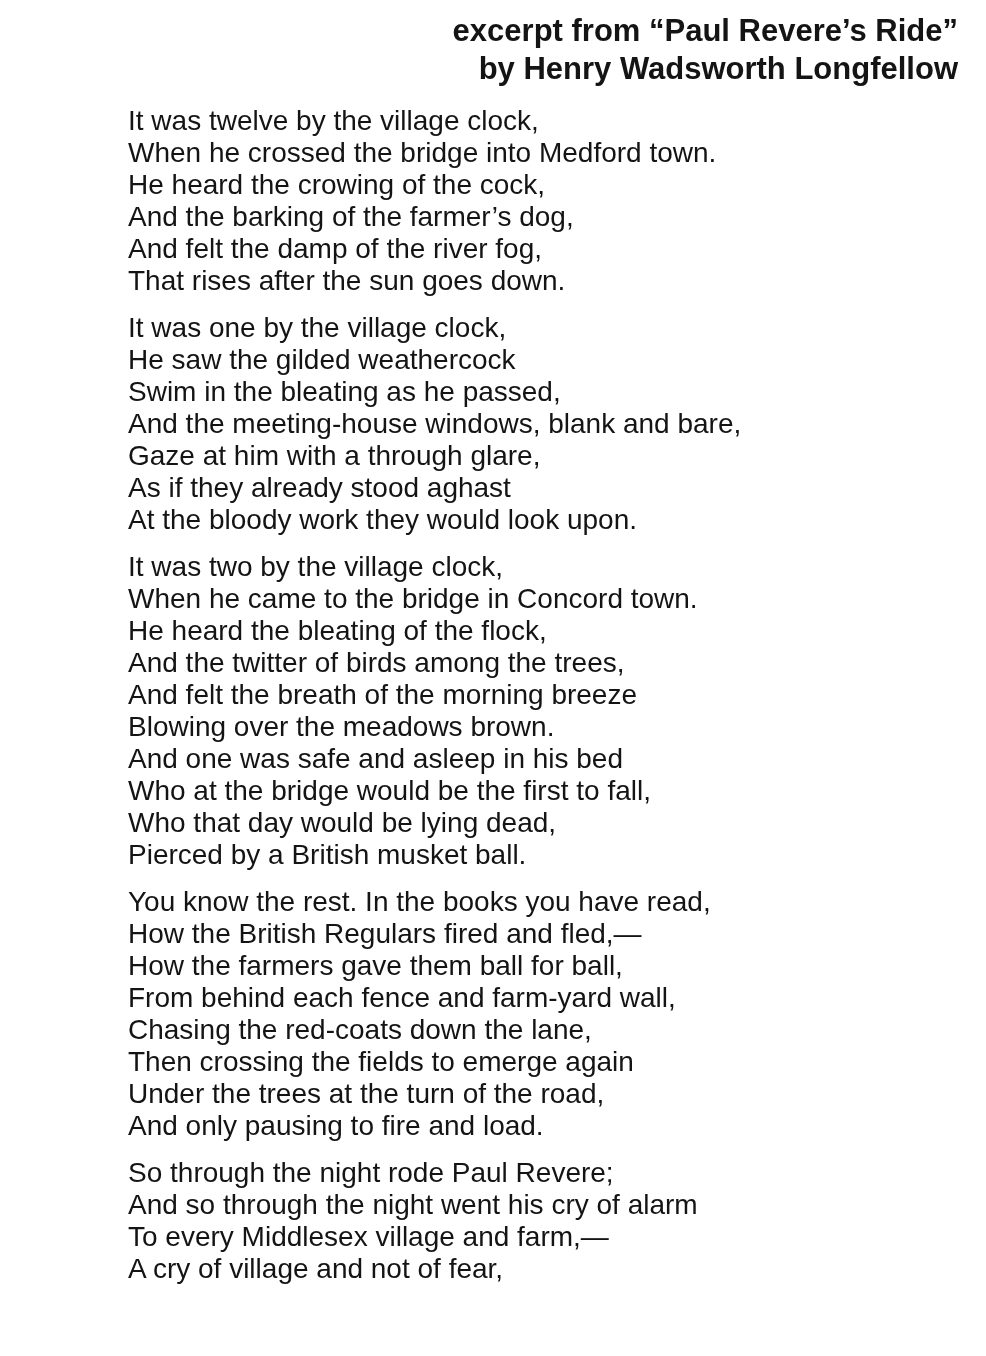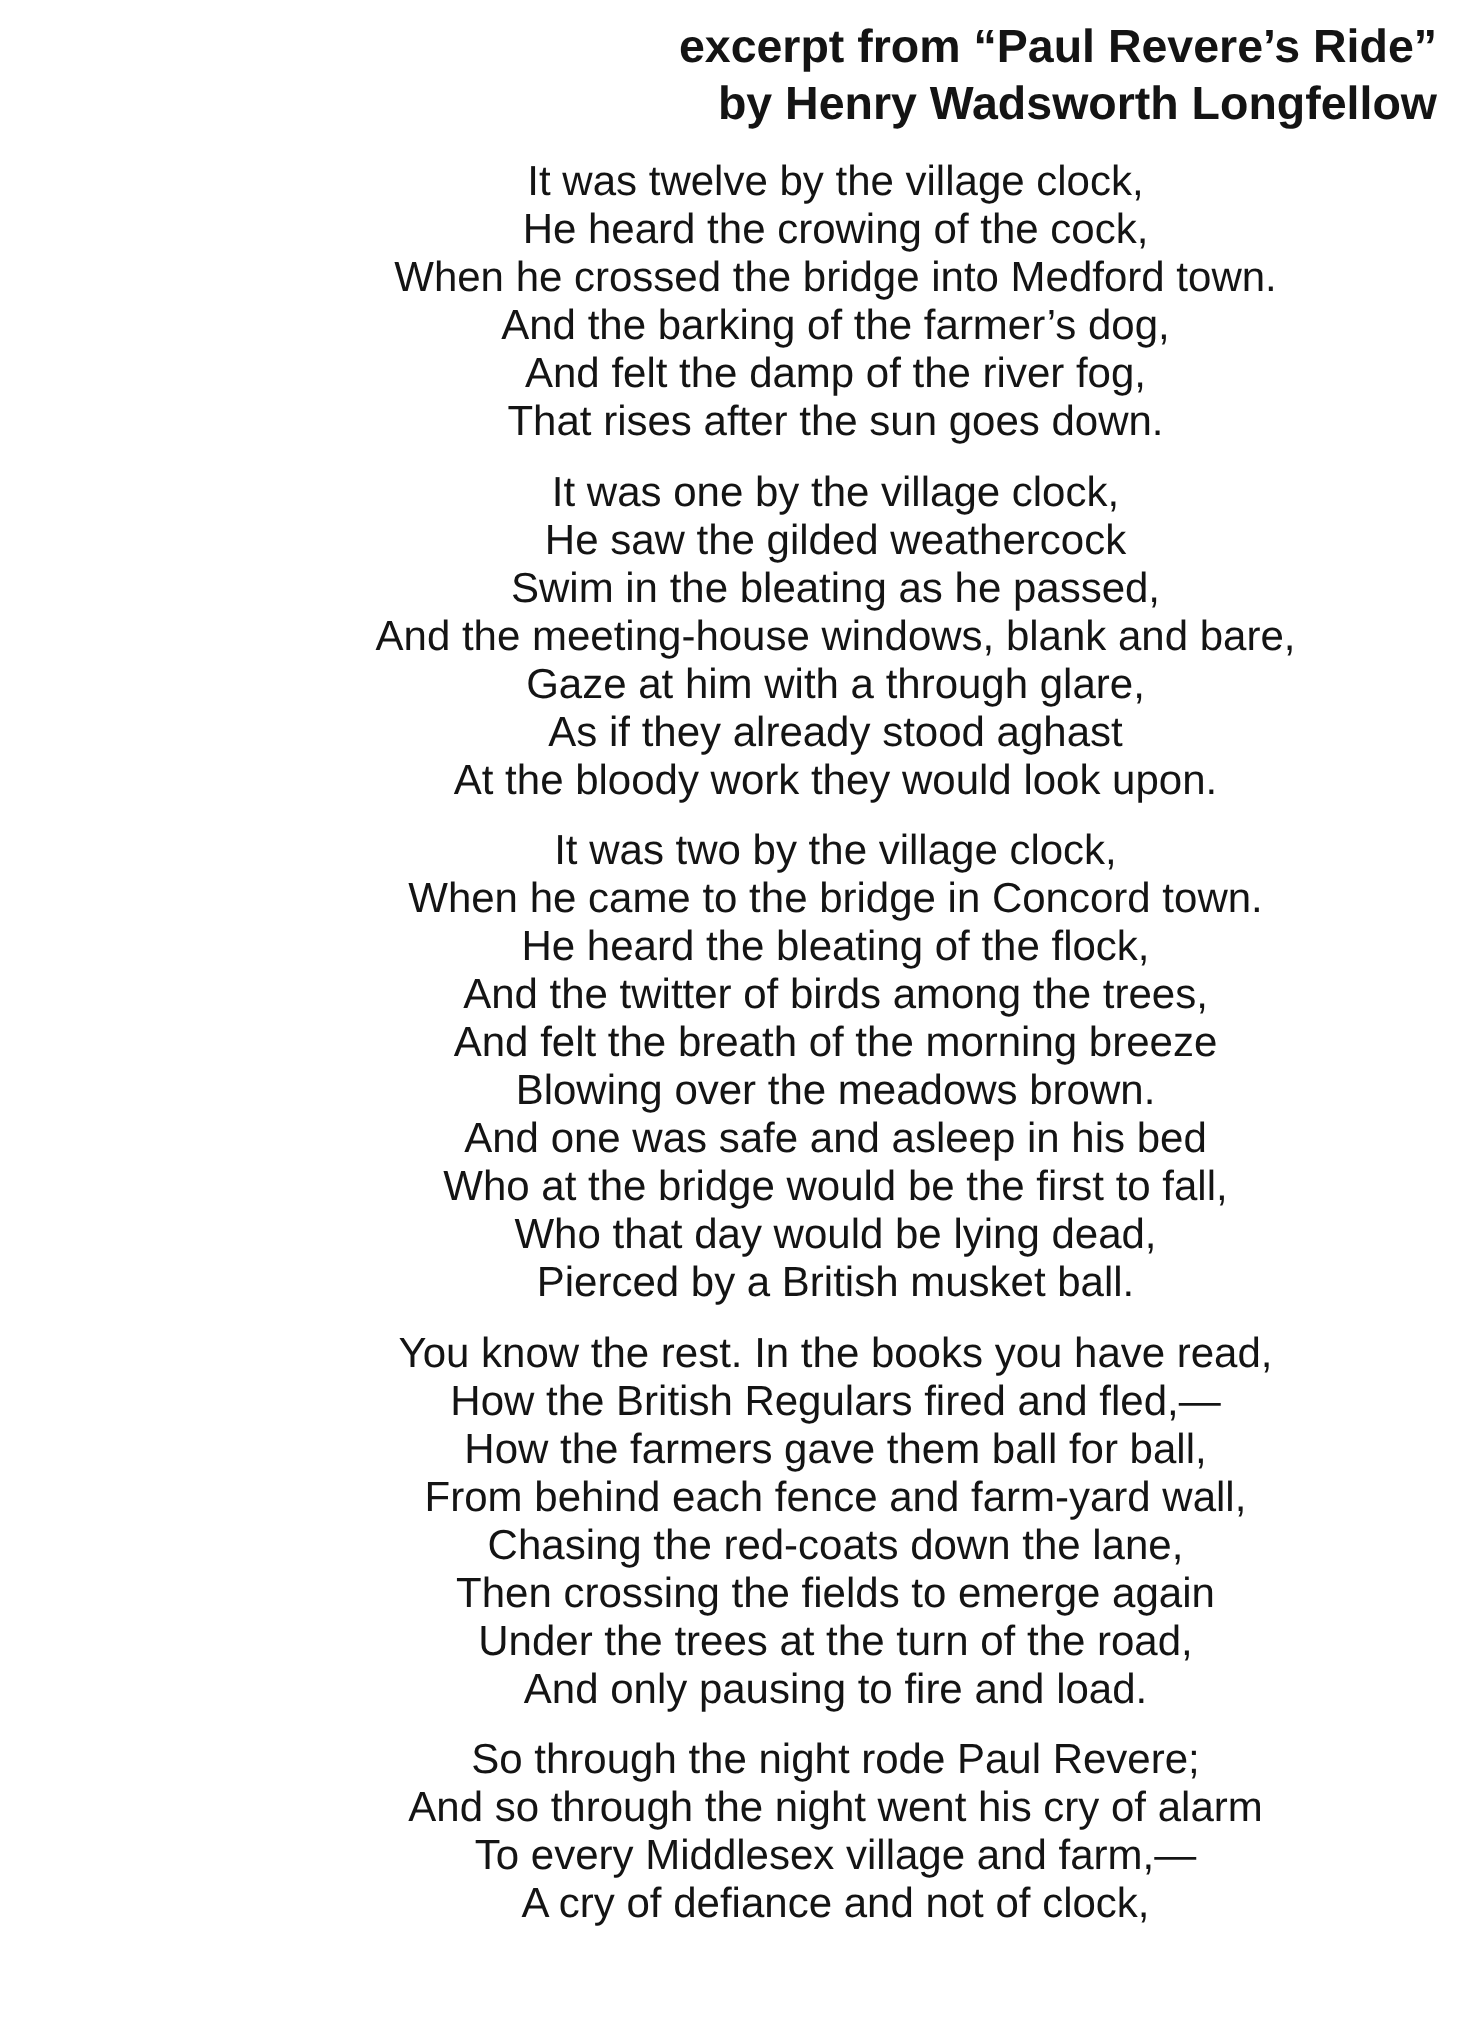--- a/index.html
+++ b/index.html
@@ -29,36 +29,35 @@
     margin-top: 17px;
     margin-left: 128px;
     font-size: 28px;
     line-height: 32px;
   }
   .stanza {
     margin: 0 0 15px 0;
   }
   .poem-line {
     white-space: pre;
-    text-align: center;
   }
 </style>
 </head>
 <body>
 
 <div class="page">
   <header class="title-block">
     <div class="title-line">excerpt from “Paul Revere’s Ride”</div>
     <div class="title-line">by Henry Wadsworth Longfellow</div>
   </header>
   <main class="poem">
       <div class="stanza">
         <div class="poem-line">It was twelve by the village clock,</div>
+        <div class="poem-line">When he crossed the bridge into Medford town.</div>
         <div class="poem-line">He heard the crowing of the cock,</div>
-        <div class="poem-line">When he crossed the bridge into Medford town.</div>
         <div class="poem-line">And the barking of the farmer’s dog,</div>
         <div class="poem-line">And felt the damp of the river fog,</div>
         <div class="poem-line">That rises after the sun goes down.</div>
       </div>
       <div class="stanza">
         <div class="poem-line">It was one by the village clock,</div>
         <div class="poem-line">He saw the gilded weathercock</div>
         <div class="poem-line">Swim in the bleating as he passed,</div>
         <div class="poem-line">And the meeting-house windows, blank and bare,</div>
         <div class="poem-line">Gaze at him with a through glare,</div>
@@ -84,16 +83,16 @@
         <div class="poem-line">From behind each fence and farm-yard wall,</div>
         <div class="poem-line">Chasing the red-coats down the lane,</div>
         <div class="poem-line">Then crossing the fields to emerge again</div>
         <div class="poem-line">Under the trees at the turn of the road,</div>
         <div class="poem-line">And only pausing to fire and load.</div>
       </div>
       <div class="stanza">
         <div class="poem-line">So through the night rode Paul Revere;</div>
         <div class="poem-line">And so through the night went his cry of alarm</div>
         <div class="poem-line">To every Middlesex village and farm,—</div>
-        <div class="poem-line">A cry of defiance and not of clock,</div>
+        <div class="poem-line">A cry of village and not of fear,</div>
       </div>
     </main>
 </div>
 
 </body></html>

